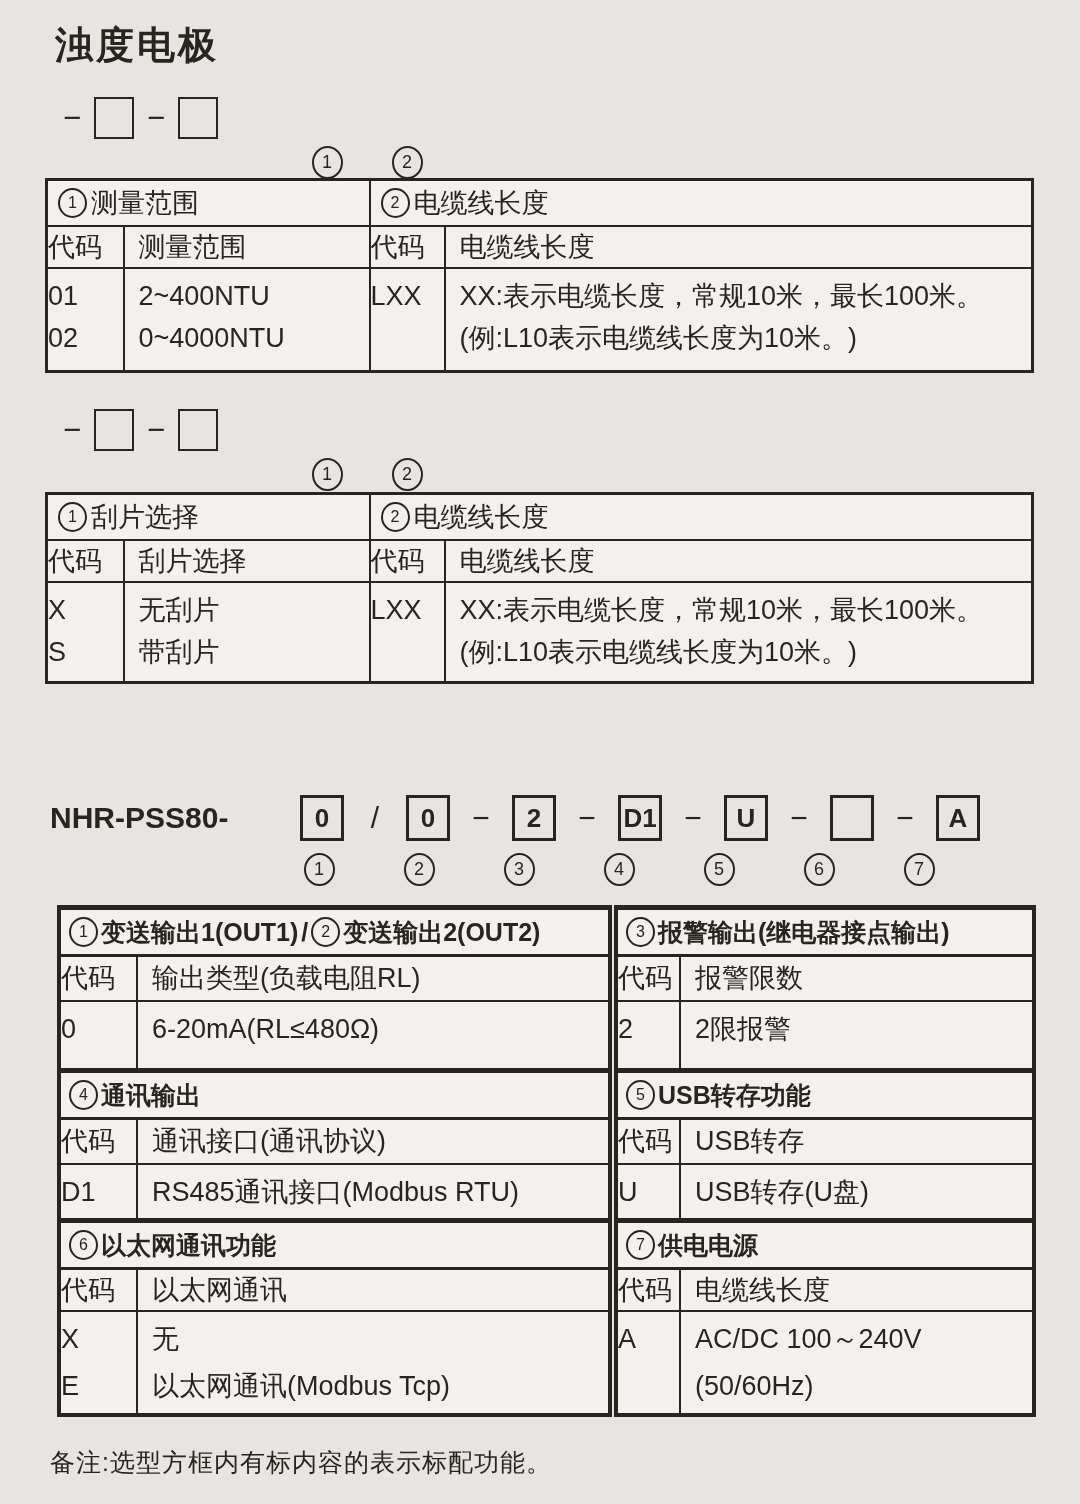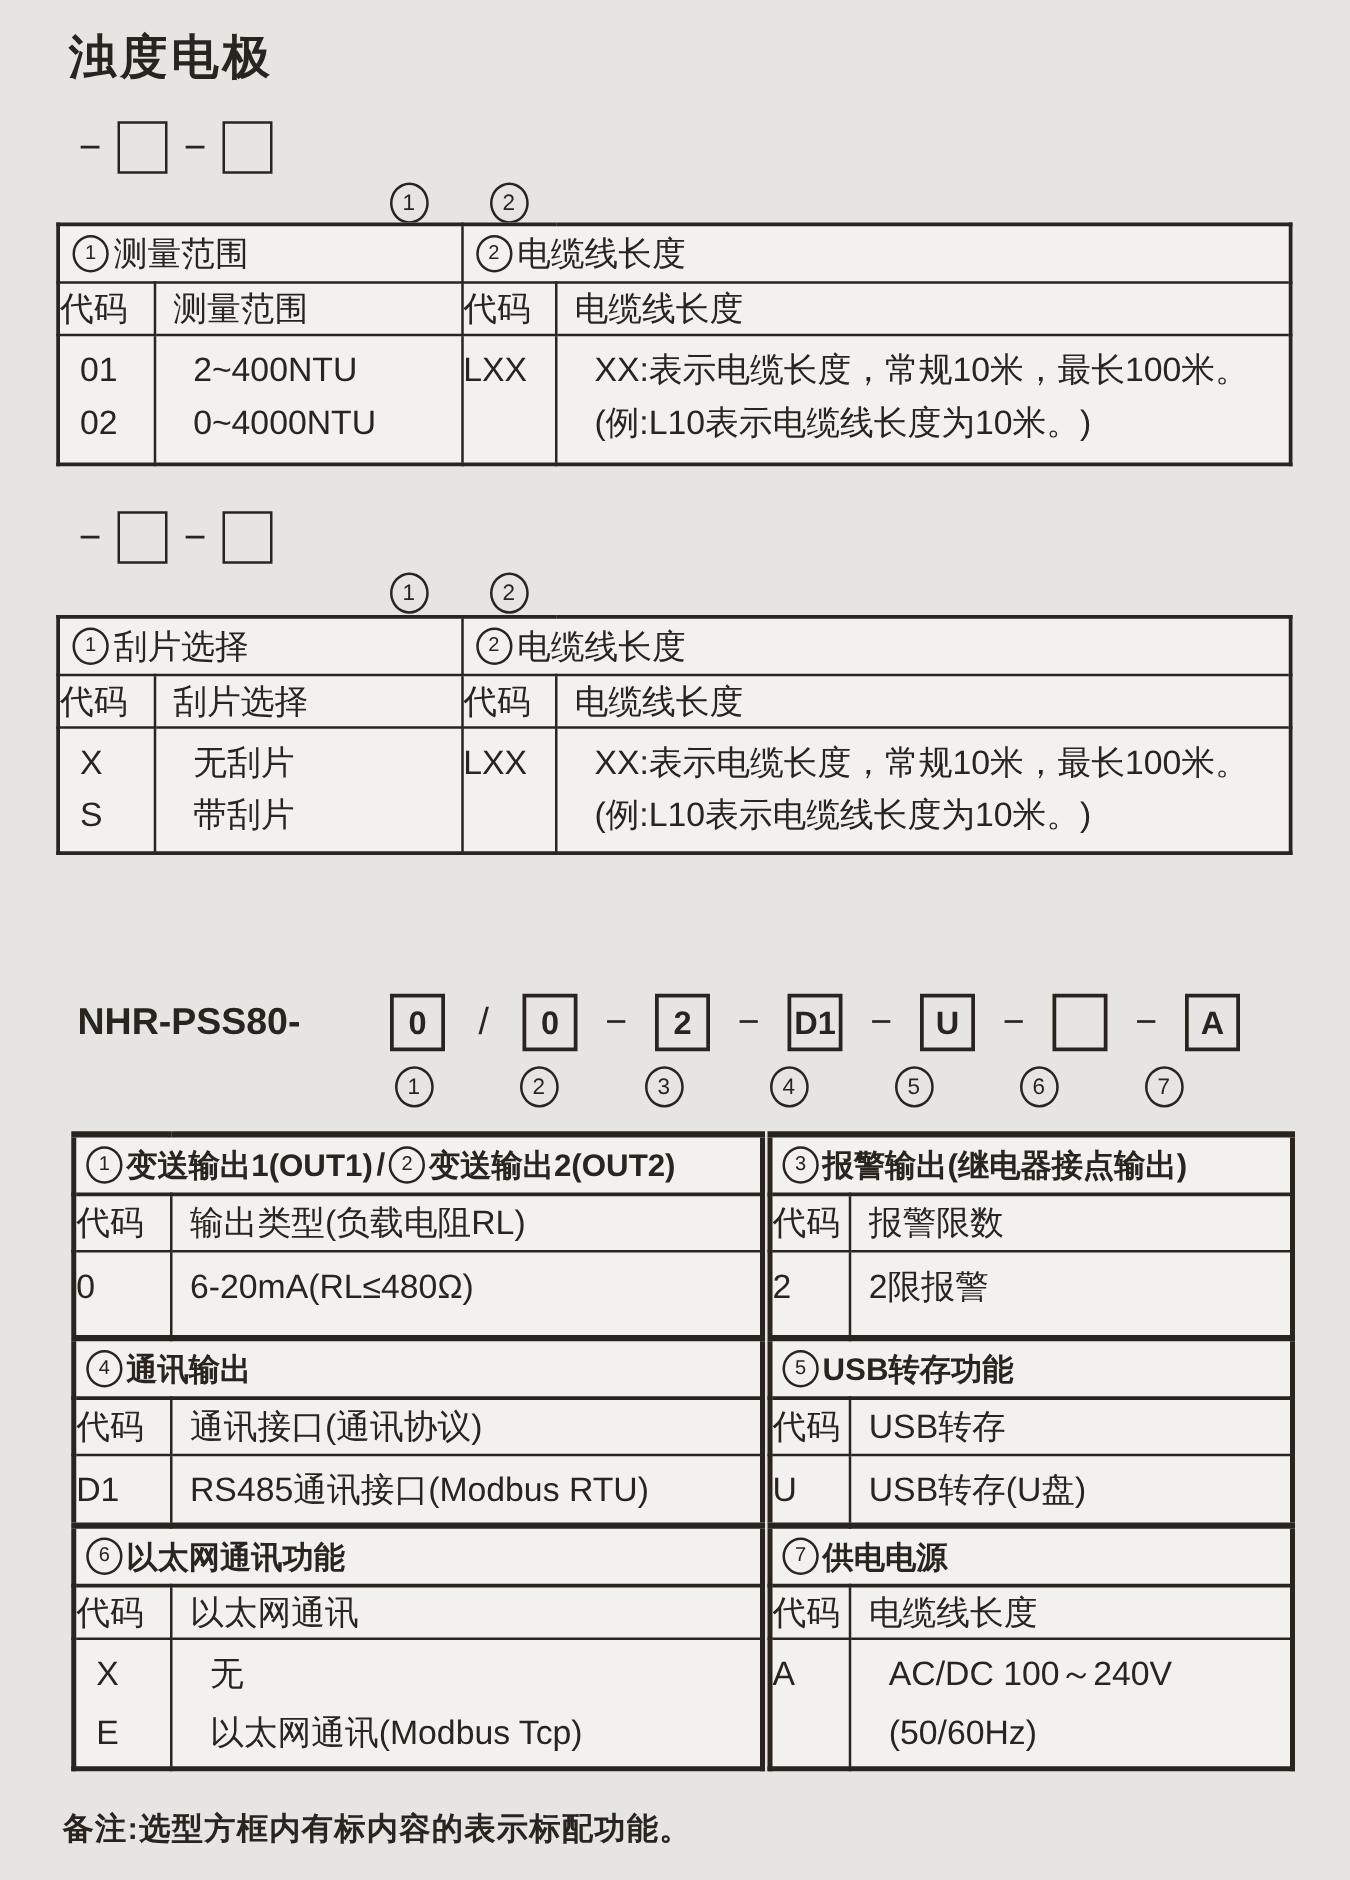--- a/index.html
+++ b/index.html
@@ -10,21 +10,21 @@
   .t1{left:55px;top:20px;font-size:38px;}
   .t2{left:60px;top:740px;font-size:36px;}
 
   
   .model{display:flex;align-items:center;white-space:nowrap;}
   .mprefix{display:inline-block;}
   .ptu{font-size:31px;}
   .ptu .mprefix{width:215px;}
   .ptu .msep{width:44px;text-align:center;}
   .ptu .mbox{width:36px;height:38px;border:2px solid #2a241f;flex:none;}
-  .pss{font-size:30px;font-weight:700;margin-left:12px;}
+  .pss{font-size:30px;font-weight:700;}
   .pss .mprefix{width:250px;}
   .pss .msep{width:62px;text-align:center;font-weight:400;}
   .pss .mbox{width:38px;height:40px;border:3px solid #2a241f;flex:none;
              display:inline-flex;align-items:center;justify-content:center;font-size:26px;}
   .marksrow{display:flex;align-items:center;}
   .invis{visibility:hidden;}
   .slot{display:inline-flex;justify-content:center;flex:none;}
   .ptu .slot{width:36px;}
   .pss .slot{width:38px;}
   .cnum{width:27px;height:29px;border:2px solid #2a241f;border-radius:50%;
@@ -46,22 +46,22 @@
   .tsmall .hrow{height:38px;}
 
   .tbig{border:4px solid #2a241f;font-size:27px;}
   .tbig td{border:2px solid #2a241f;}
   .tbig th.bsec{border:2px solid #2a241f;border-top:5px solid #2a241f;border-bottom:3px solid #2a241f;
                 font-weight:700;font-size:25px;text-align:left;}
   .tbig th.bsec .hwrap{display:flex;align-items:center;gap:3px;padding:4px 8px;white-space:nowrap;}
   .tbig .datacell{line-height:47px;padding-top:4px;}
   .rh1{height:48px;}.rh2{height:45px;}.rh3{height:70px;}
   .rh6{height:57px;}.rh8{height:42px;}.rh9{height:104px;}
-  .note{left:50px;top:1446px;font-size:25px;font-weight:700;letter-spacing:1px;}
-  .line{display:block;padding-left:16px;}
+  .note{left:50px;top:1446px;font-size:25px;font-weight:400;letter-spacing:1px;}
+  .line{display:block;}
 </style>
 </head>
 <body>
 
 <div class="page">
 
   <div class="abs title t1">浊度电极</div>
 
   <div class="abs model ptu" style="left:50px;top:94px;height:48px;">
     <span class="msep">−</span>

